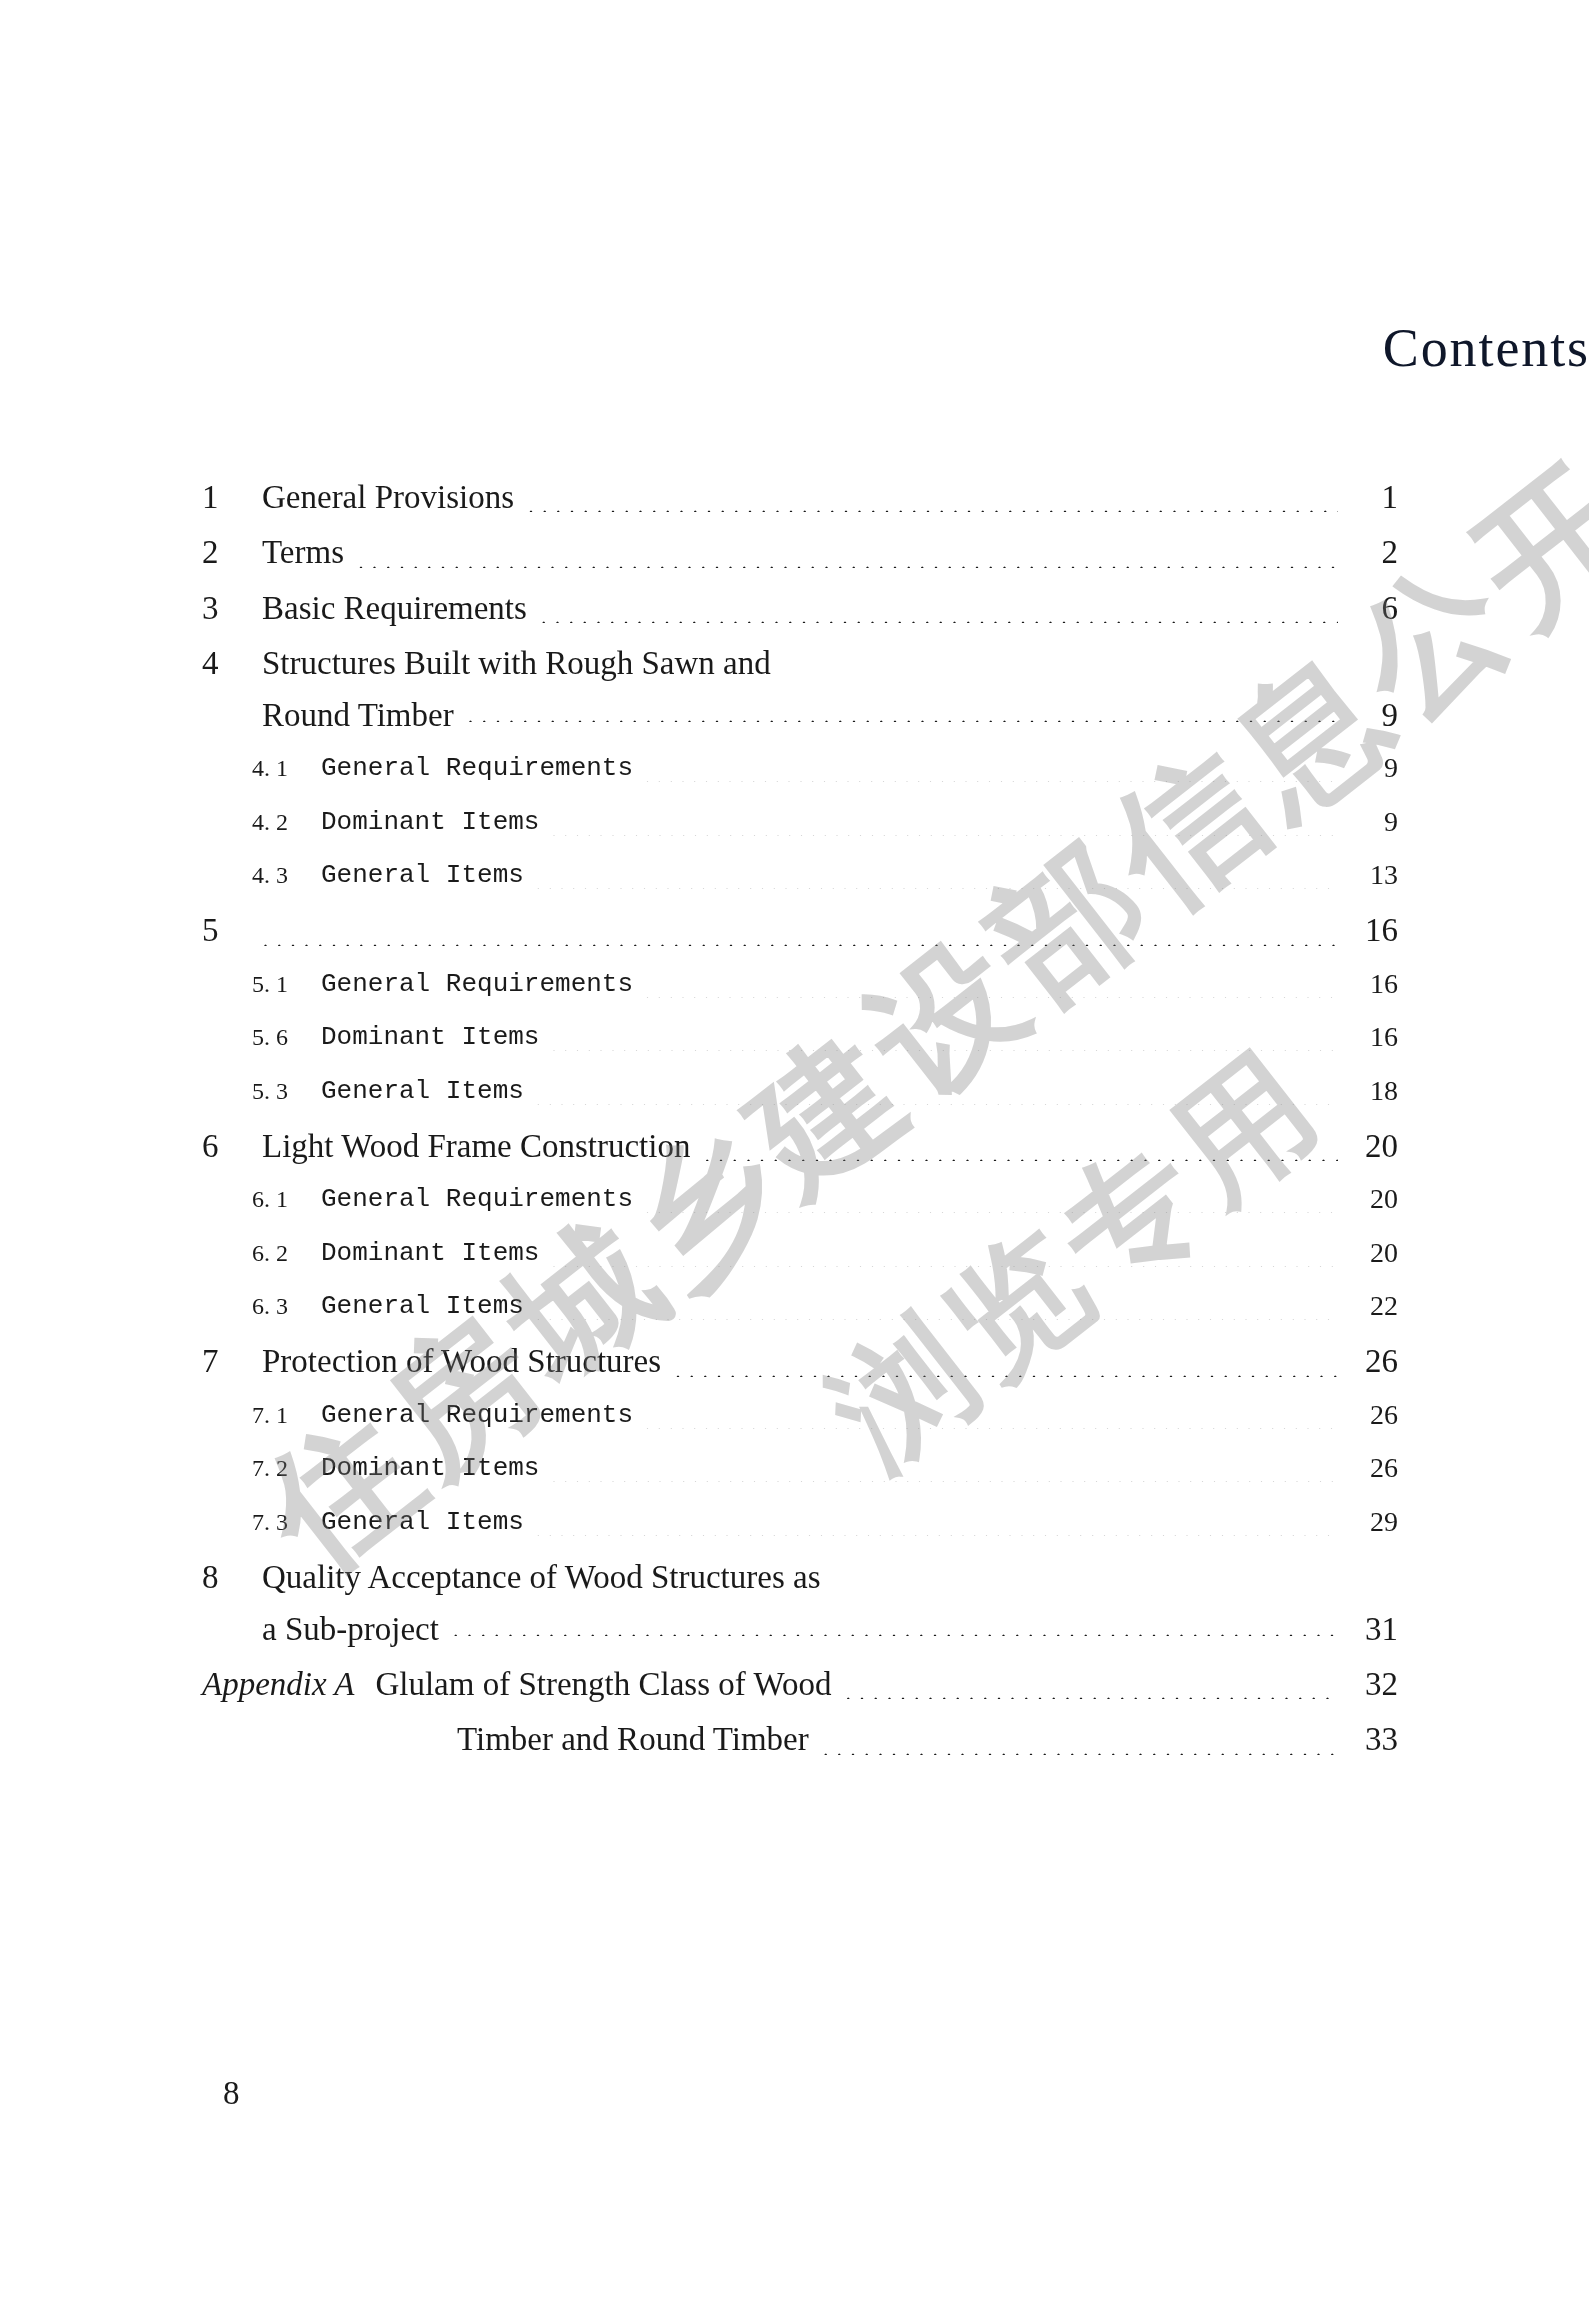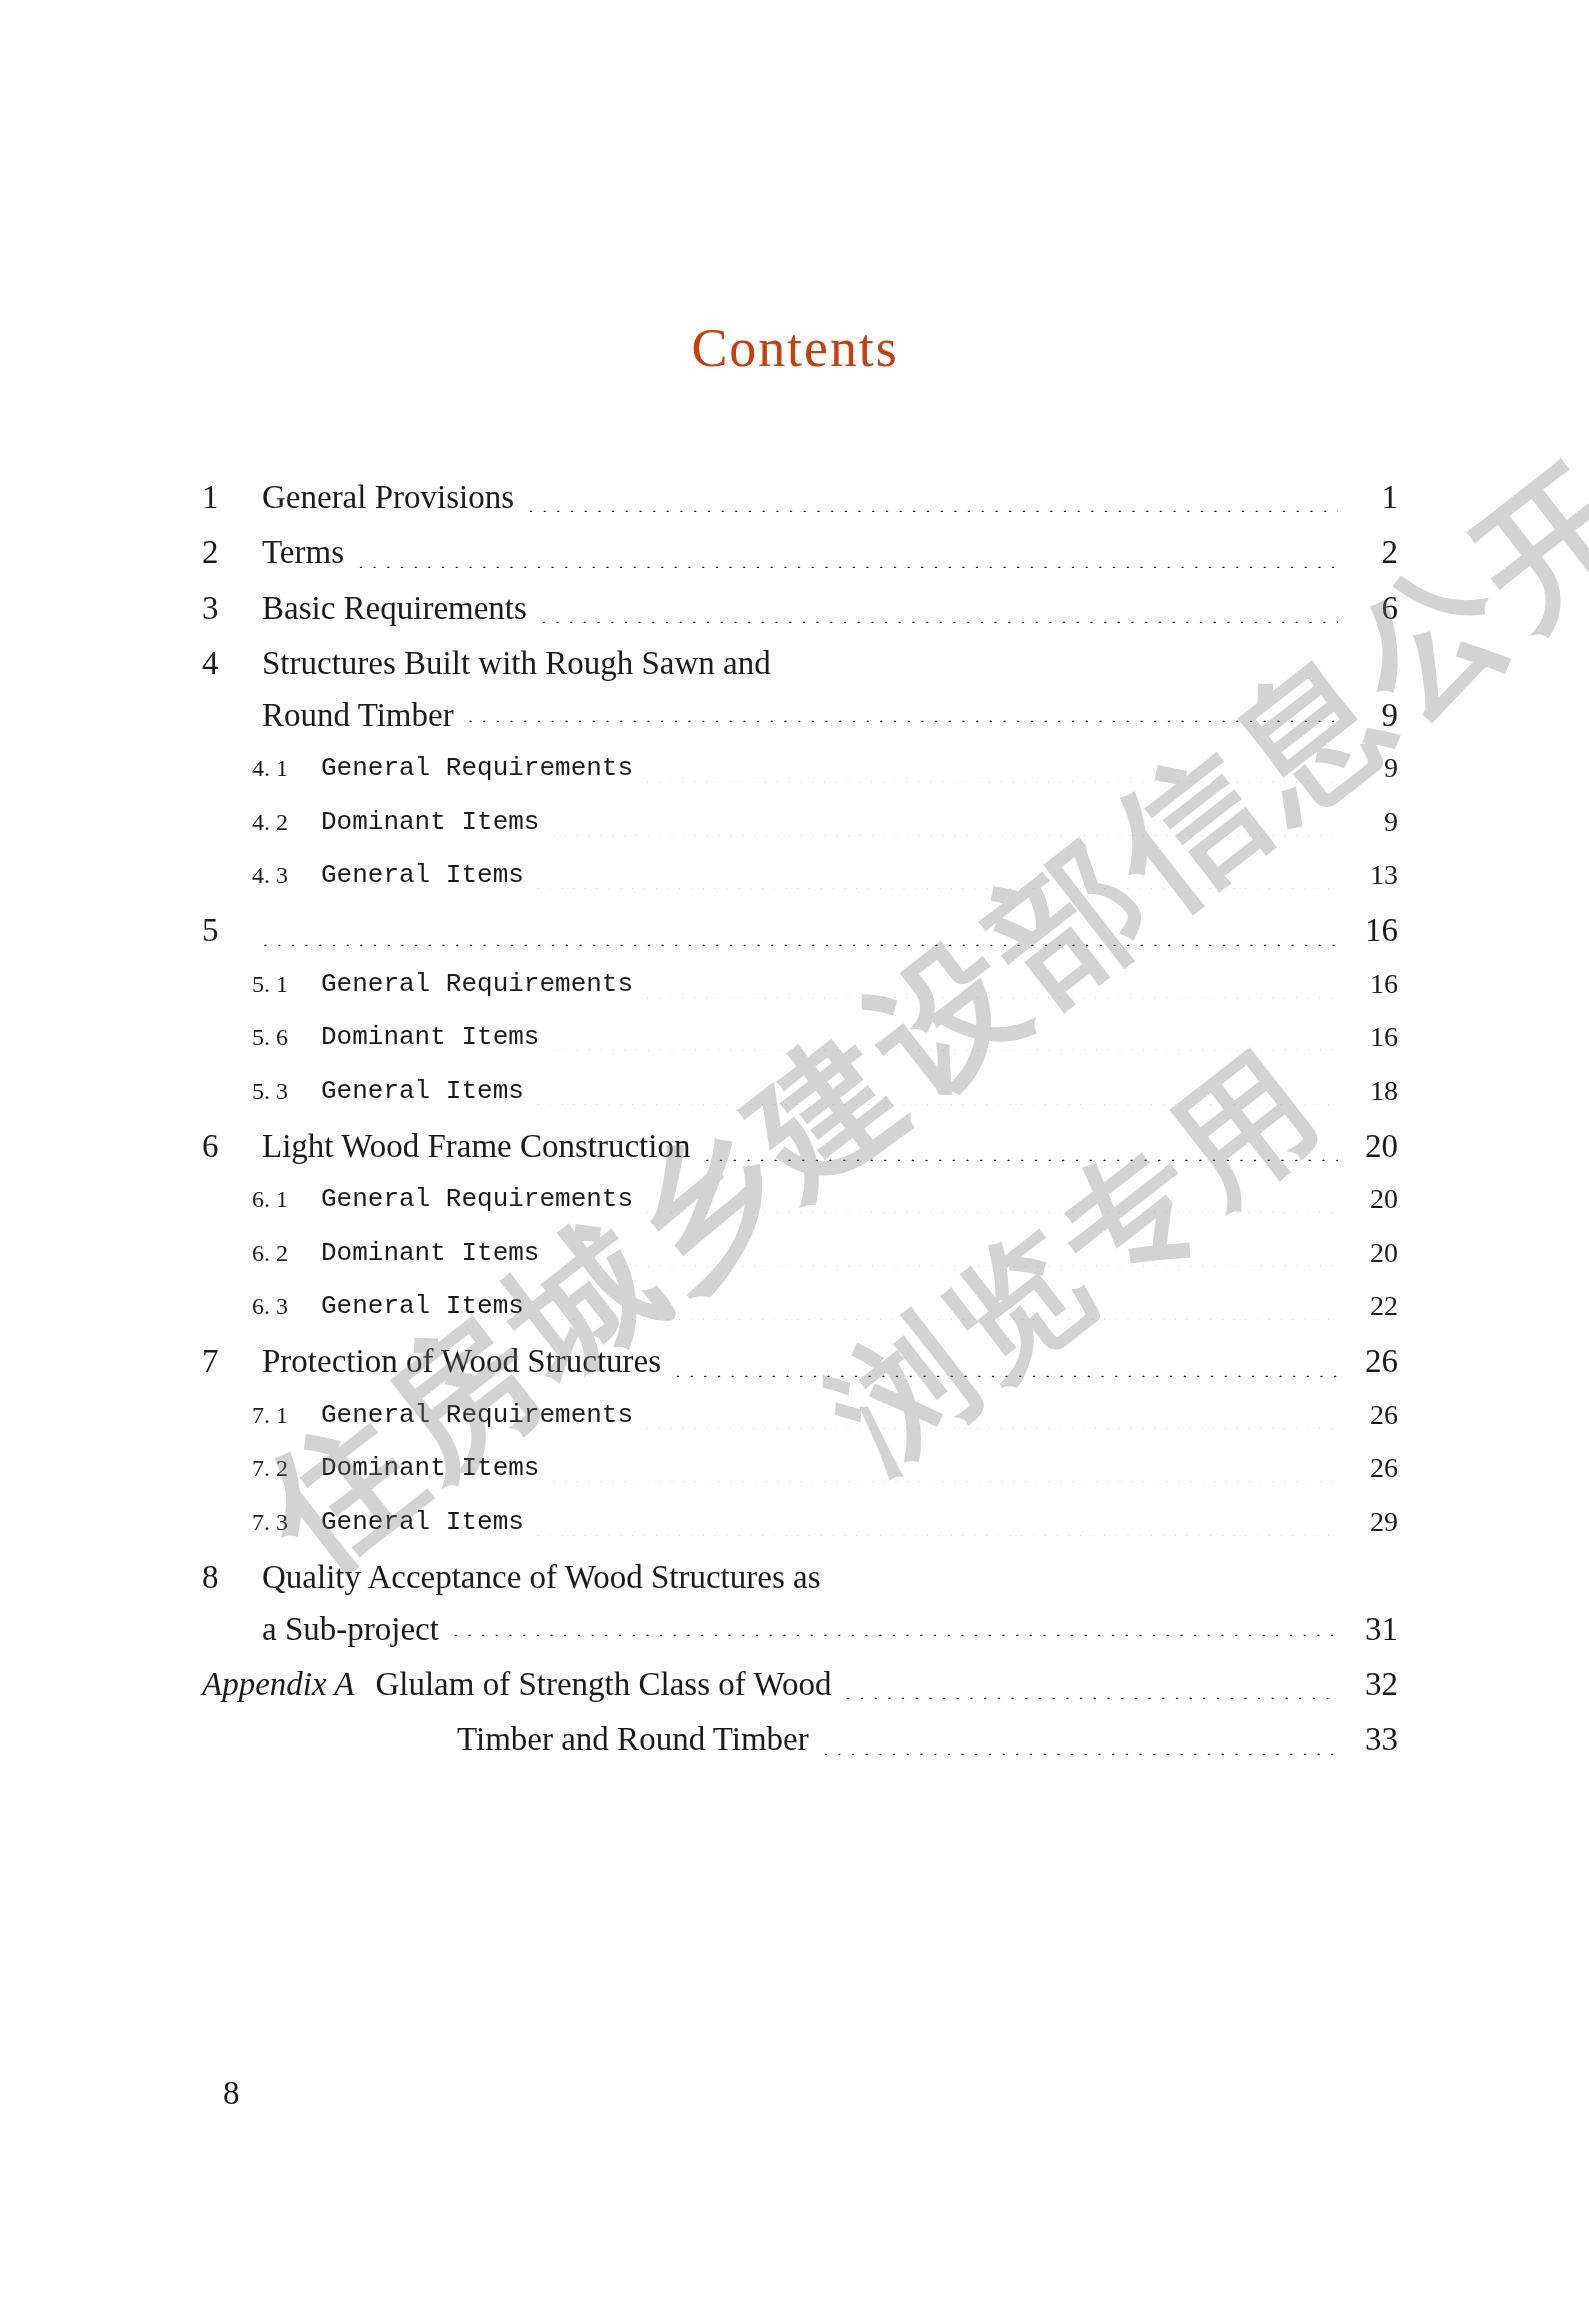--- a/index.html
+++ b/index.html
@@ -23,25 +23,25 @@
     width: 1590px;
     height: 2302px;
   }
 
   
   .contents-title {
     position: absolute;
     left: 0;
     top: 317px;
     width: 1590px;
-    text-align: center;
+    text-align: right;
     font-size: 54px;
     letter-spacing: 1.9px;
     font-family: "Liberation Serif", serif;
-    color: #c2410c;
+    color: #0f172a;
   }
 
   
   .toc {
     position: absolute;
     left: 202px;
     top: 476px;
     width: 1196px;
   }
 

